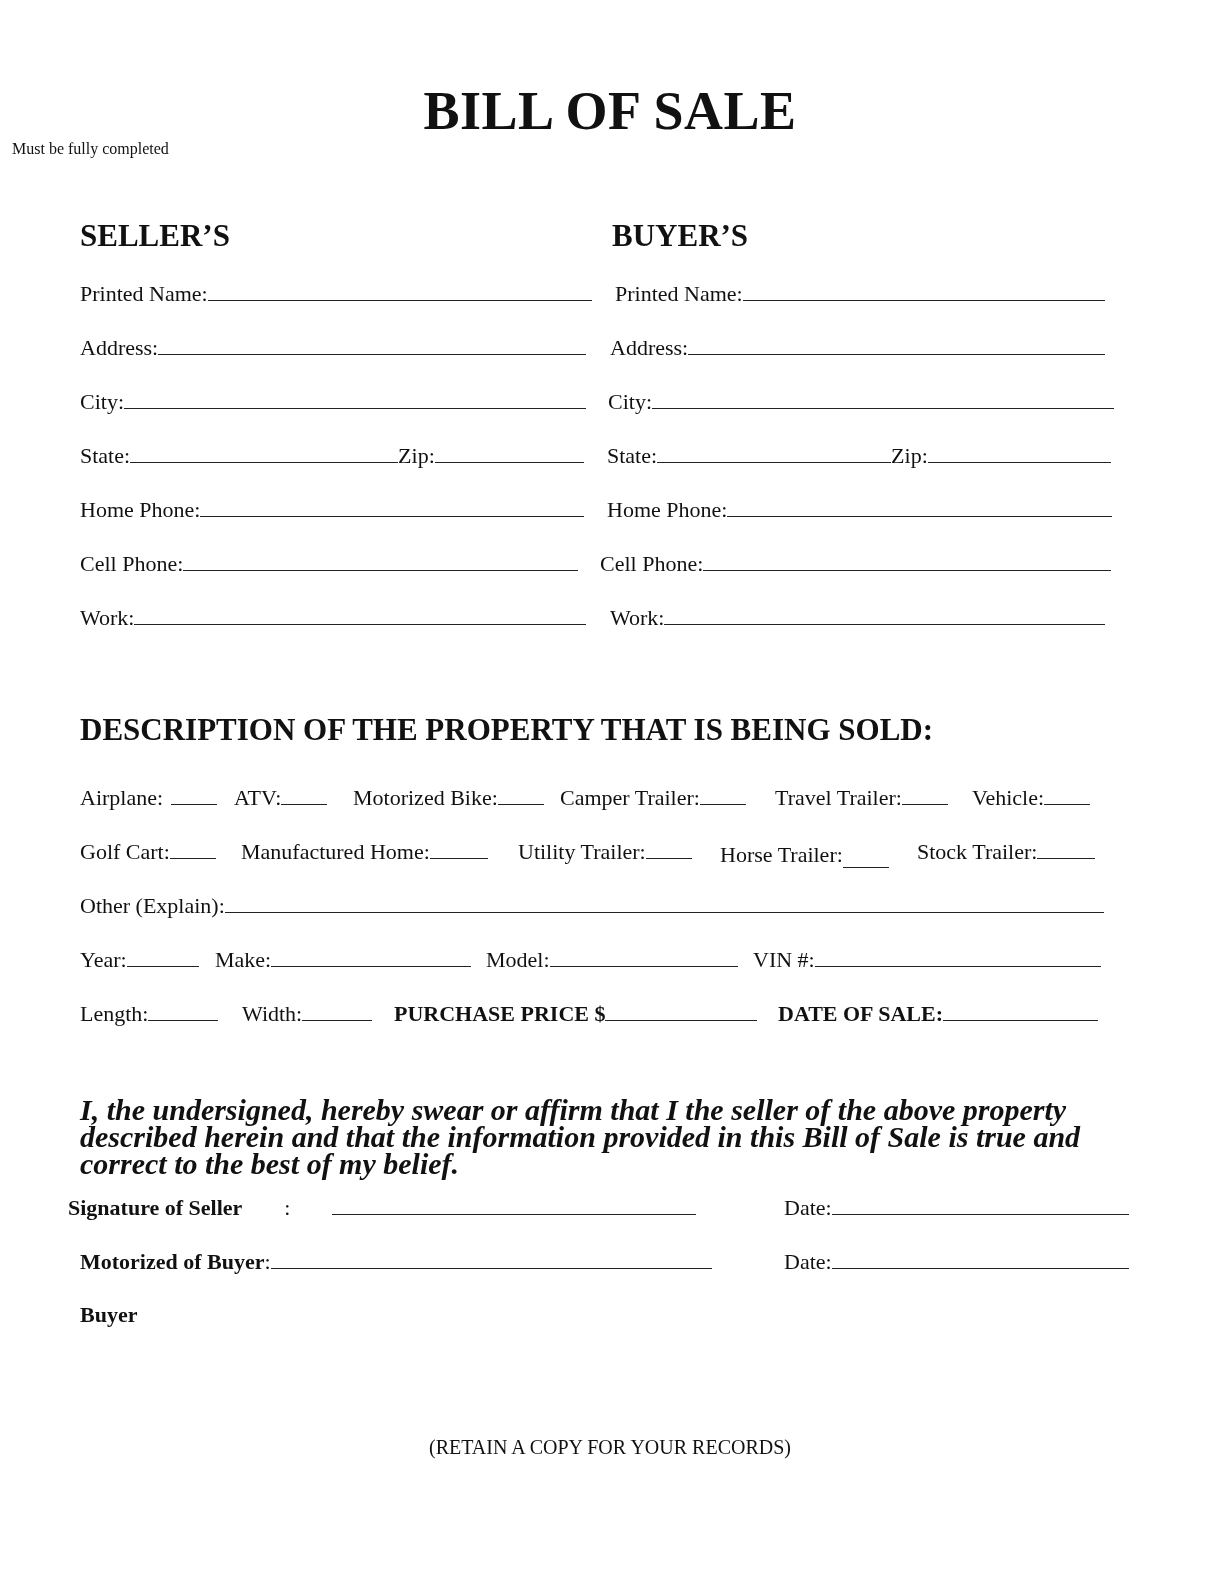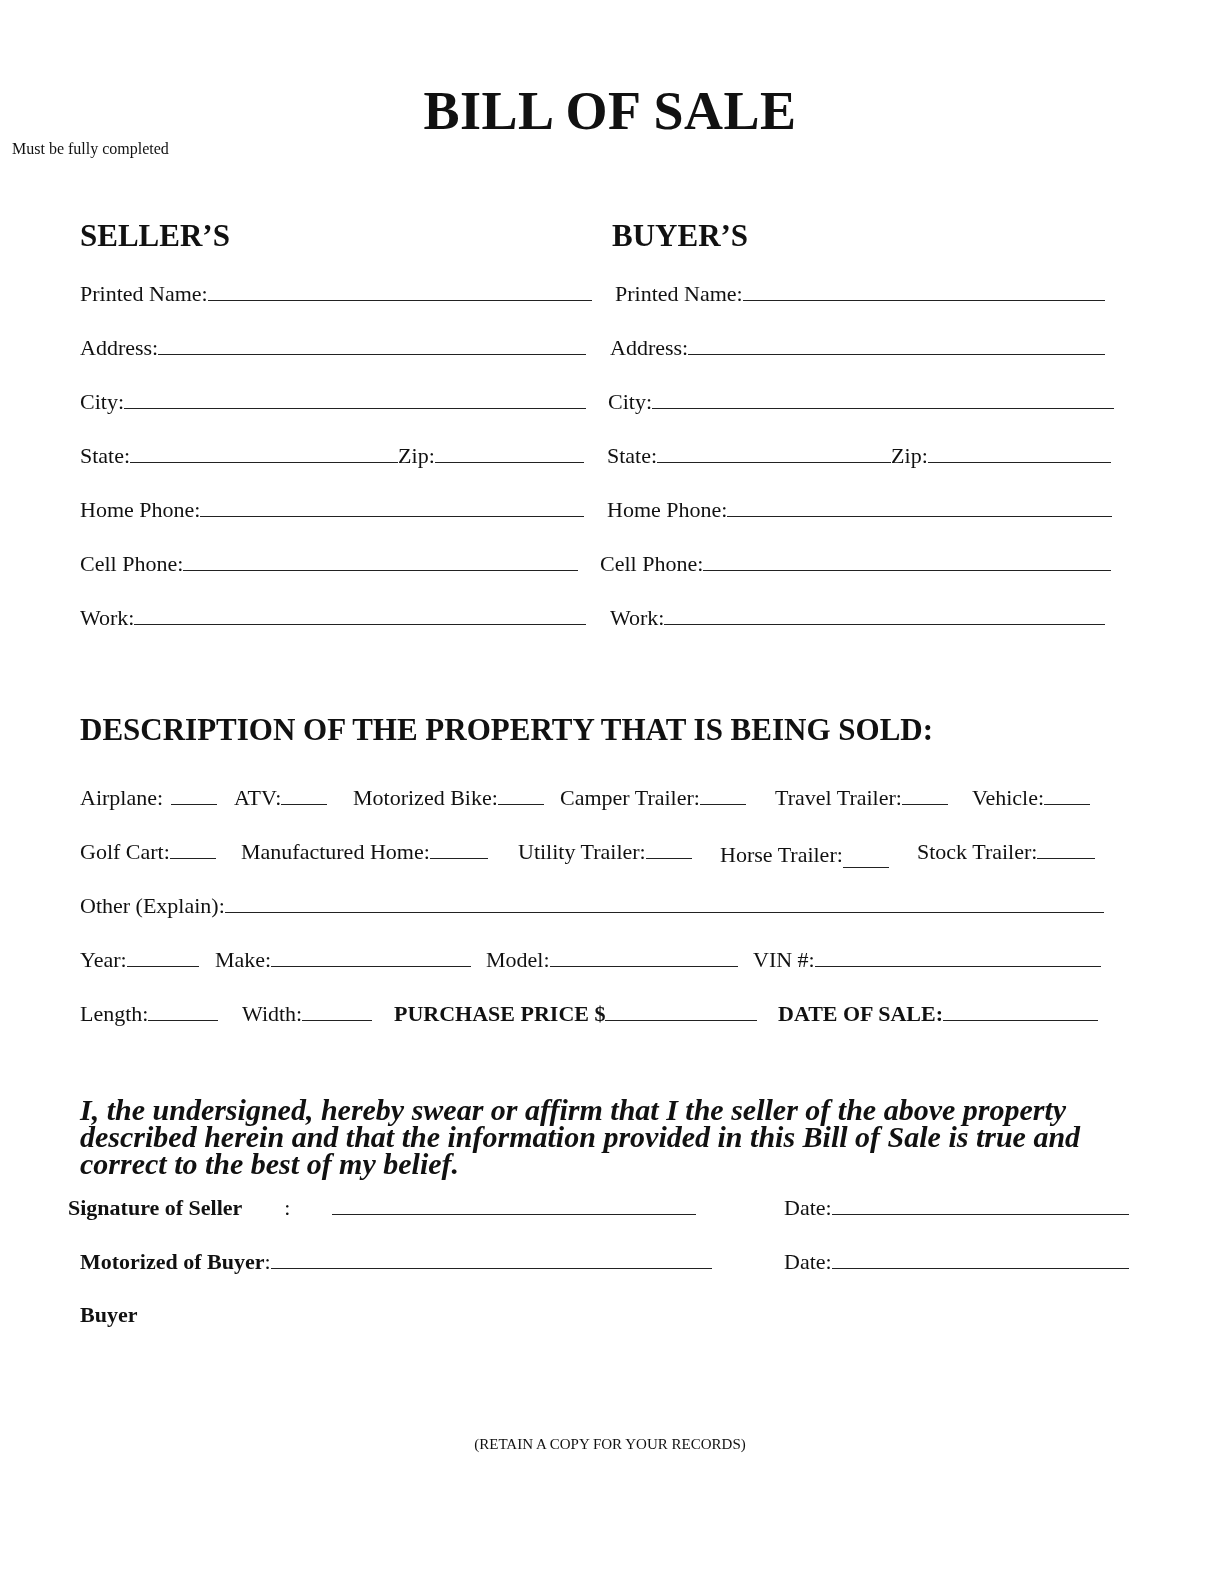--- a/index.html
+++ b/index.html
@@ -10,21 +10,21 @@
   .abs { position: absolute; white-space: nowrap; }
   .title { left: 0; width: 1220px; top: 80px; text-align: center; font-size: 54px; font-weight: bold; letter-spacing: 0.5px; }
   .subtitle { left: 12px; width: 1220px; top: 140px; text-align: left; font-size: 16px; }
   .section-head { font-size: 31px; font-weight: bold; }
   .field { font-size: 22px; display: flex; align-items: baseline; height: 30px; }
   .field .lbl { white-space: nowrap; }
   .field .line { border-bottom: 1.6px solid #222; height: 20px; display: inline-block; }
   .field .grow { flex: 1; }
   .bold { font-weight: bold; }
   .statement { font-size: 30px; font-weight: bold; font-style: italic; line-height: 27px; white-space: normal; }
-  .footer { left: 0; width: 1220px; top: 1436px; text-align: center; font-size: 15px; }
+  .footer { left: 0; width: 1220px; top: 1436px; text-align: center; font-size: 20px; }
 </style>
 </head>
 <body>
 
 <div class="abs title">BILL OF SALE</div>
 <div class="abs subtitle">Must be fully completed</div>
 
 <div class="abs section-head" style="left:80px; top:218px;">SELLER’S</div>
 
 <div class="abs field" style="left:80px; top:280px; width:512px;">

